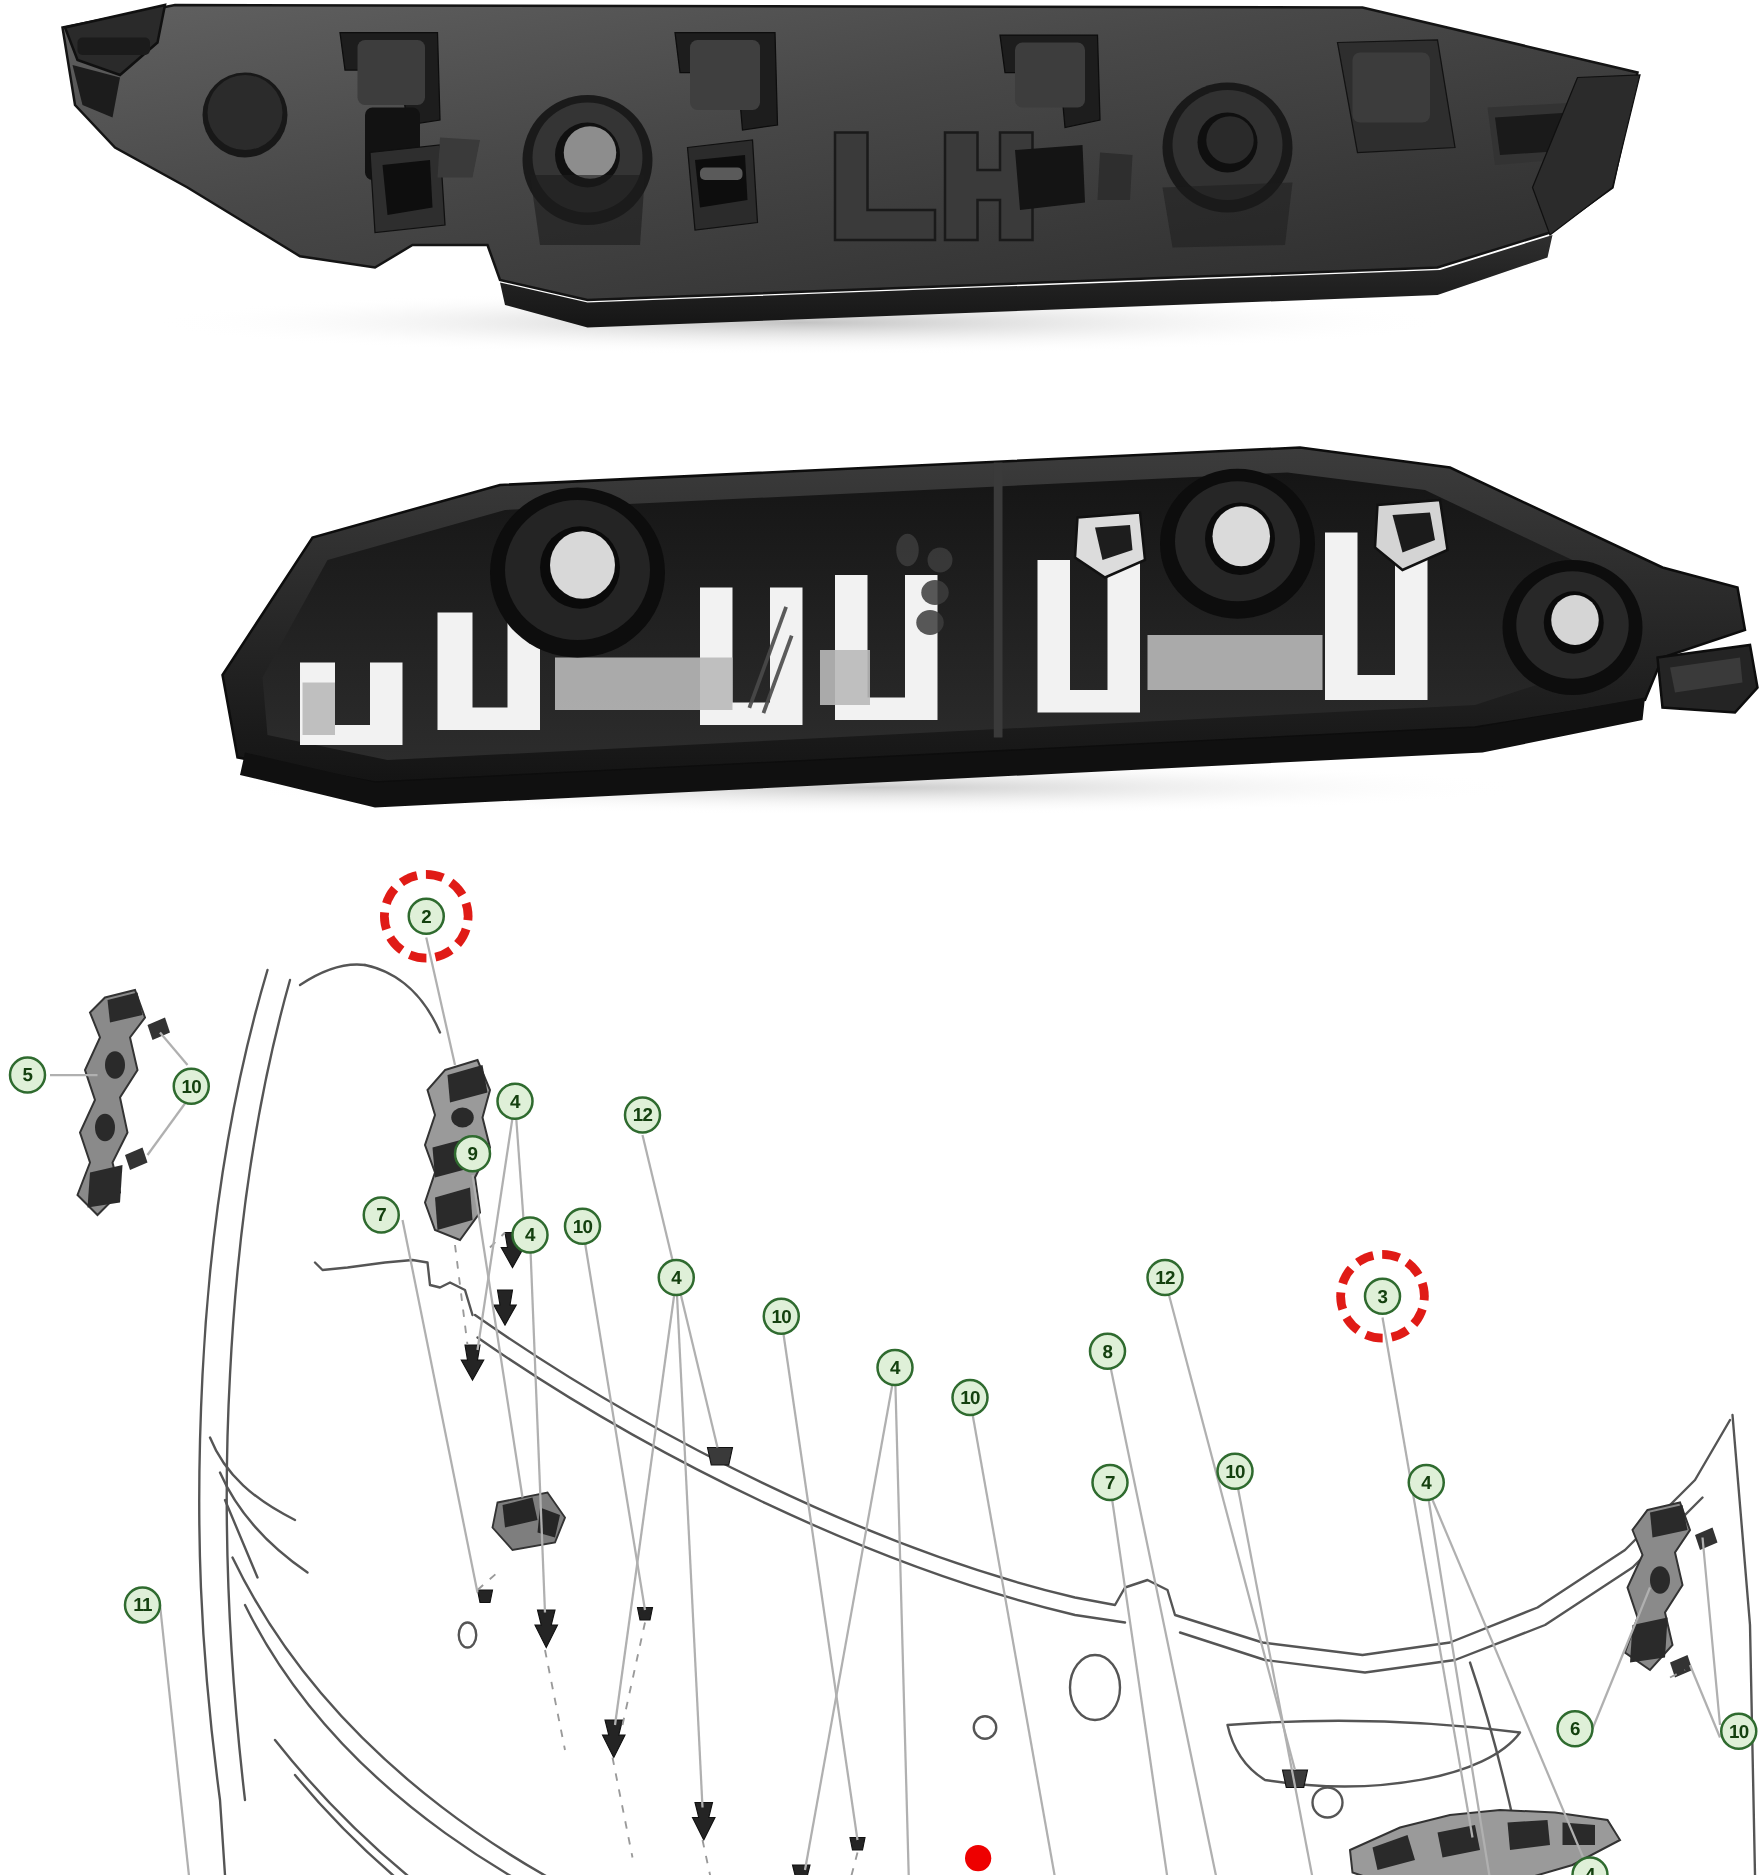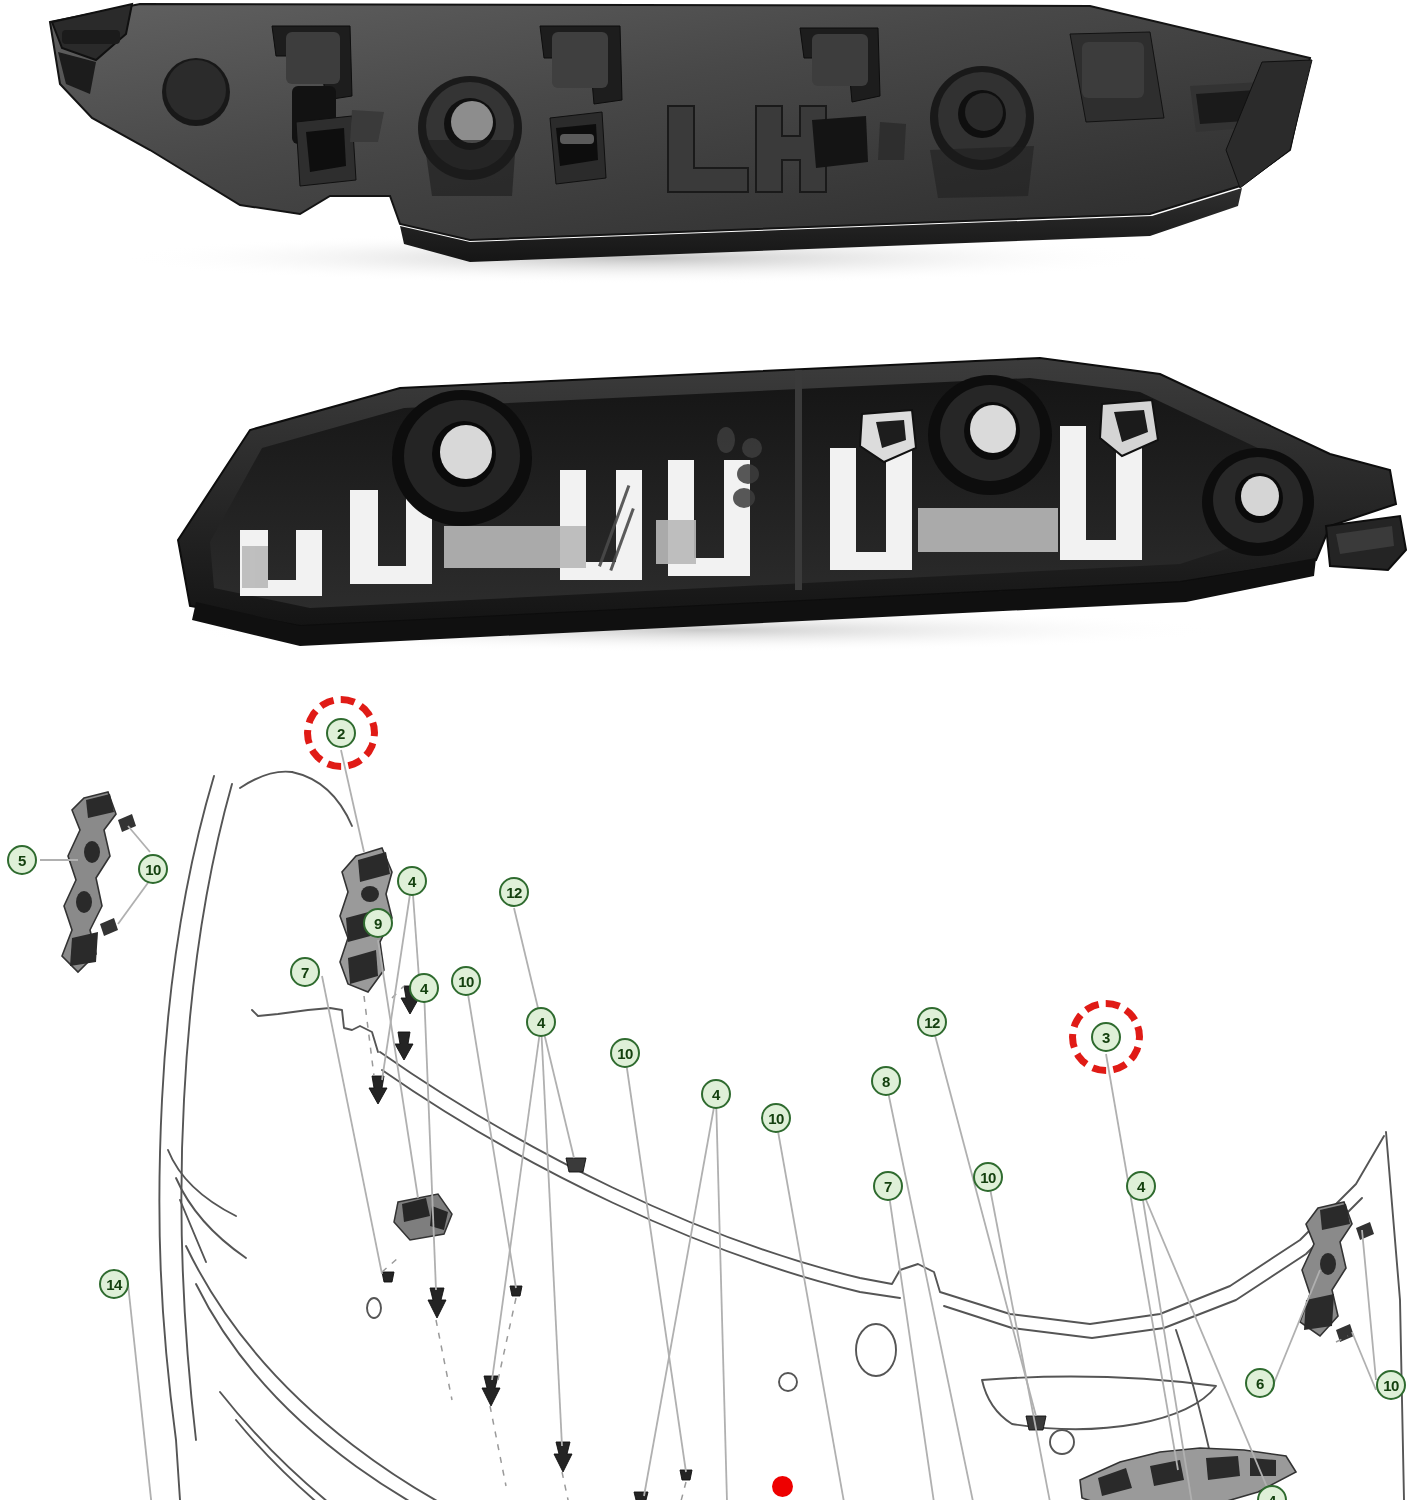--- a/index.html
+++ b/index.html
@@ -445,21 +445,21 @@
       <div class="callout sm" style="left: 625px; top: 1053px; background: rgb(223, 240, 216); border-color: rgb(47, 107, 47); color: rgb(20, 64, 15);">10</div>
       <div class="callout sm" style="left: 716px; top: 1094px; background: rgb(223, 240, 216); border-color: rgb(47, 107, 47); color: rgb(20, 64, 15);">4</div>
       <div class="callout sm" style="left: 776px; top: 1118px; background: rgb(223, 240, 216); border-color: rgb(47, 107, 47); color: rgb(20, 64, 15);">10</div>
       <div class="callout sm" style="left: 886px; top: 1081px; background: rgb(223, 240, 216); border-color: rgb(47, 107, 47); color: rgb(20, 64, 15);">8</div>
       <div class="callout sm" style="left: 932px; top: 1022px; background: rgb(223, 240, 216); border-color: rgb(47, 107, 47); color: rgb(20, 64, 15);">12</div>
       <div class="callout sm" style="left: 888px; top: 1186px; background: rgb(223, 240, 216); border-color: rgb(47, 107, 47); color: rgb(20, 64, 15);">7</div>
       <div class="callout sm" style="left: 988px; top: 1177px; background: rgb(223, 240, 216); border-color: rgb(47, 107, 47); color: rgb(20, 64, 15);">10</div>
       <div class="hl-ring" style="left: 1106px; top: 1037px; border-color: rgb(224, 27, 22);"></div>
       <div class="callout sm" style="left: 1106px; top: 1037px; background: rgb(223, 240, 216); border-color: rgb(47, 107, 47); color: rgb(20, 64, 15);">3</div>
       <div class="callout sm" style="left: 1141px; top: 1186px; background: rgb(223, 240, 216); border-color: rgb(47, 107, 47); color: rgb(20, 64, 15);">4</div>
-      <div class="callout sm" style="left: 114px; top: 1284px; background: rgb(223, 240, 216); border-color: rgb(47, 107, 47); color: rgb(20, 64, 15);">14</div>
+      <div class="callout sm" style="left: 114px; top: 1284px; background: rgb(223, 240, 216); border-color: rgb(47, 107, 47); color: rgb(20, 64, 15);">11</div>
       <div class="callout sm" style="left: 1260px; top: 1383px; background: rgb(223, 240, 216); border-color: rgb(47, 107, 47); color: rgb(20, 64, 15);">6</div>
       <div class="callout sm" style="left: 1391px; top: 1385px; background: rgb(223, 240, 216); border-color: rgb(47, 107, 47); color: rgb(20, 64, 15);">10</div>
       <div class="callout sm" style="left: 1272px; top: 1500px; background: rgb(223, 240, 216); border-color: rgb(47, 107, 47); color: rgb(20, 64, 15);">4</div>
     </div>
 
   <div class="red-dot" style="left: 782px; top: 1486px; background: rgb(238, 0, 0);"></div>
 
 </div>
 
 </body></html>

